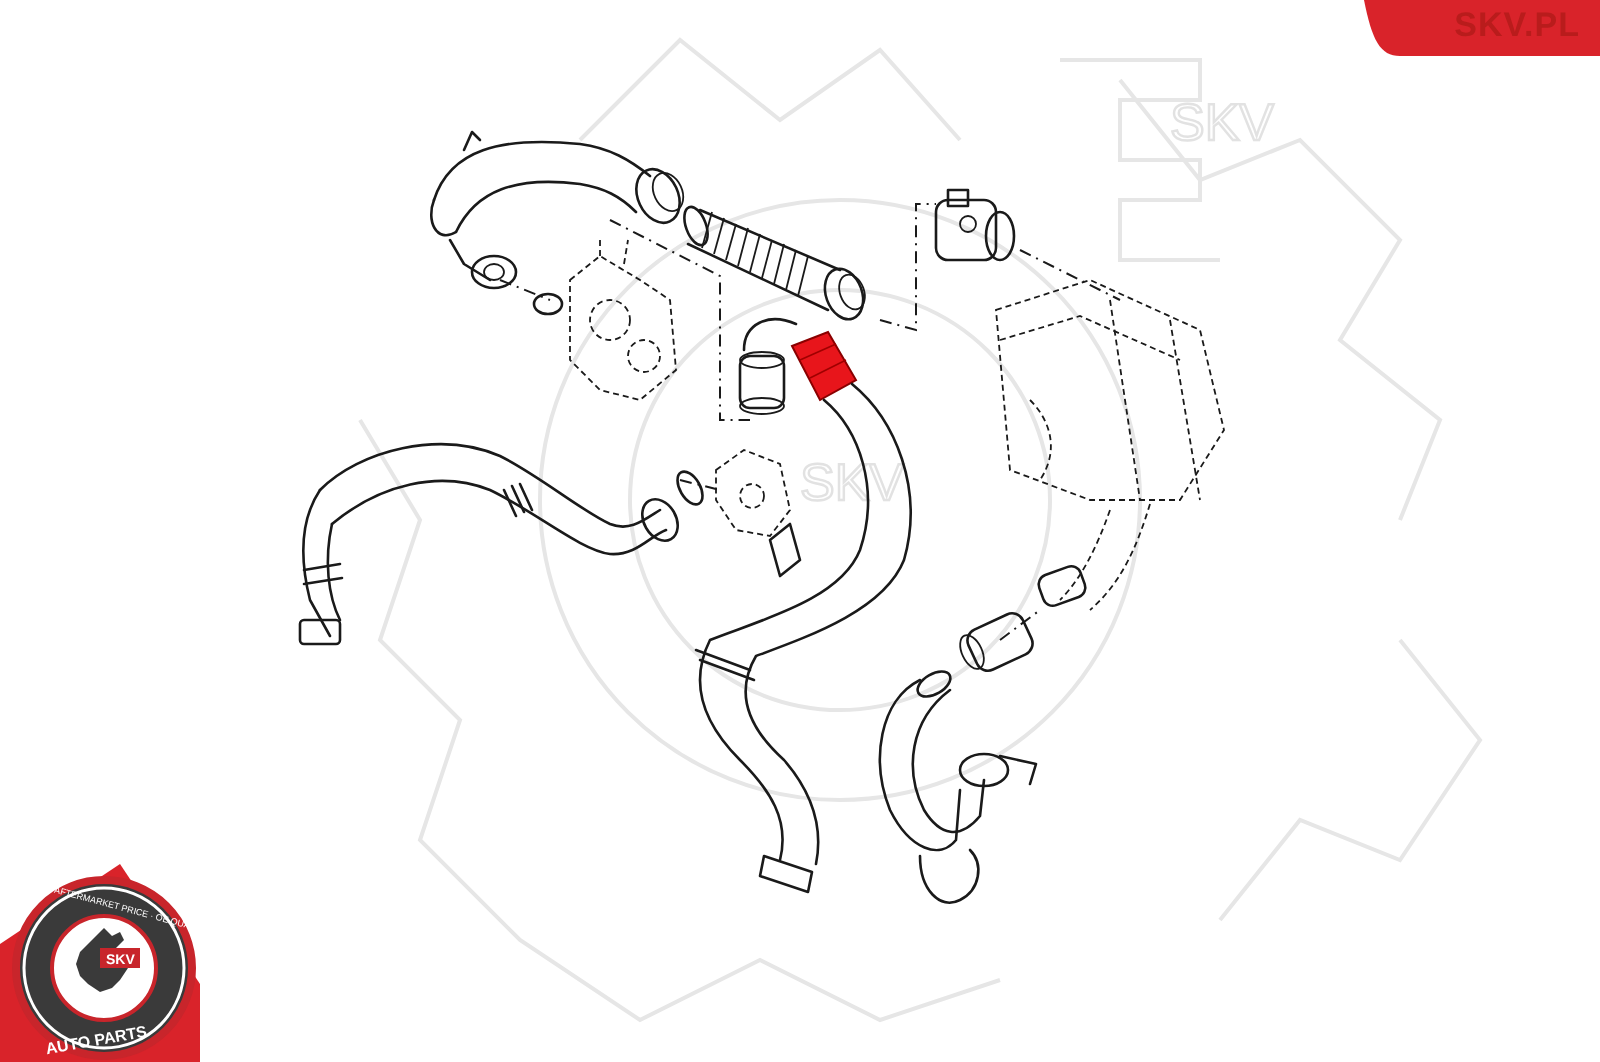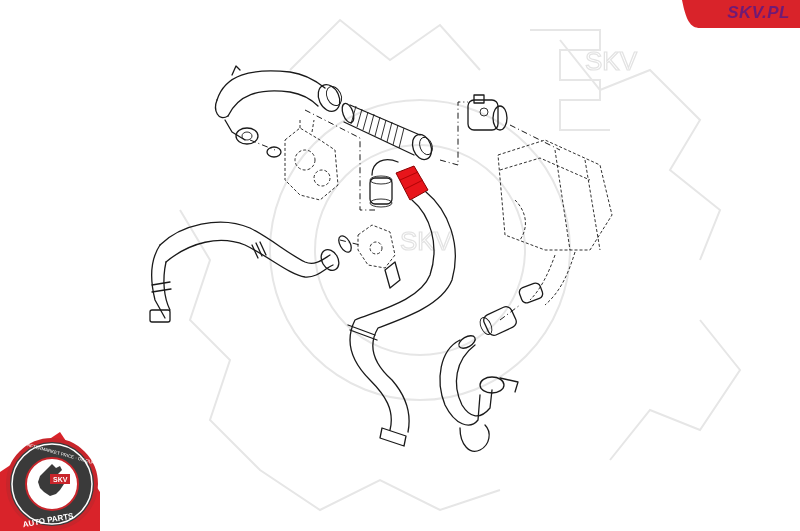--- a/index.html
+++ b/index.html
@@ -1,19 +1,19 @@
 <!DOCTYPE html>
 <html><head>
 <meta charset="utf-8">
 <style>
   html, body { margin:0; padding:0; background:#ffffff; }
   body { width:800px; height:531px; position:relative; overflow:hidden; font-family:"Liberation Sans", sans-serif; }
   .canvas { position:absolute; left:0; top:0; width:800px; height:531px; }
   .brand-tab { position:absolute; right:0; top:0; width:118px; height:28px; }
-  .brand-text { position:absolute; right:10px; top:3px; color:#701a75; font-weight:bold; font-style:italic; font-size:17px; letter-spacing:0.5px; font-family:"Liberation Sans", sans-serif; }
+  .brand-text { position:absolute; right:10px; top:3px; color:#b91c1c; font-weight:bold; font-size:17px; letter-spacing:0.5px; font-family:"Liberation Sans", sans-serif; }
   .badge { position:absolute; left:0; top:432px; width:100px; height:99px; }
   svg .ln { fill:none; stroke:#1a1a1a; stroke-width:1.3; stroke-linecap:round; stroke-linejoin:round; }
   svg .ln-thin { fill:none; stroke:#1a1a1a; stroke-width:0.9; }
   svg .dash { fill:none; stroke:#1a1a1a; stroke-width:1; stroke-dasharray:6 3 1 3; }
   svg .dsh { fill:none; stroke:#1a1a1a; stroke-width:0.9; stroke-dasharray:3 2; }
   svg .wm { fill:none; stroke:#e6e6e6; stroke-width:2; }
   svg .wm-text { fill:none; stroke:#e2e2e2; stroke-width:1.2; font-family:"Liberation Sans", sans-serif; font-size:26px; }
 </style>
 </head>
 <body>

